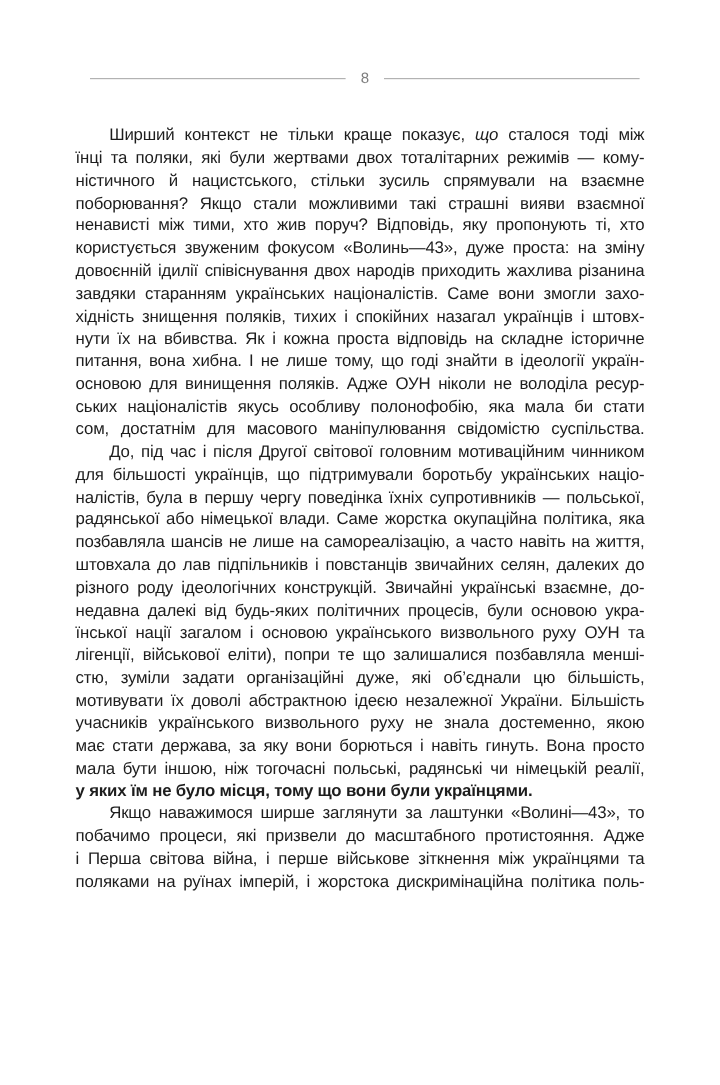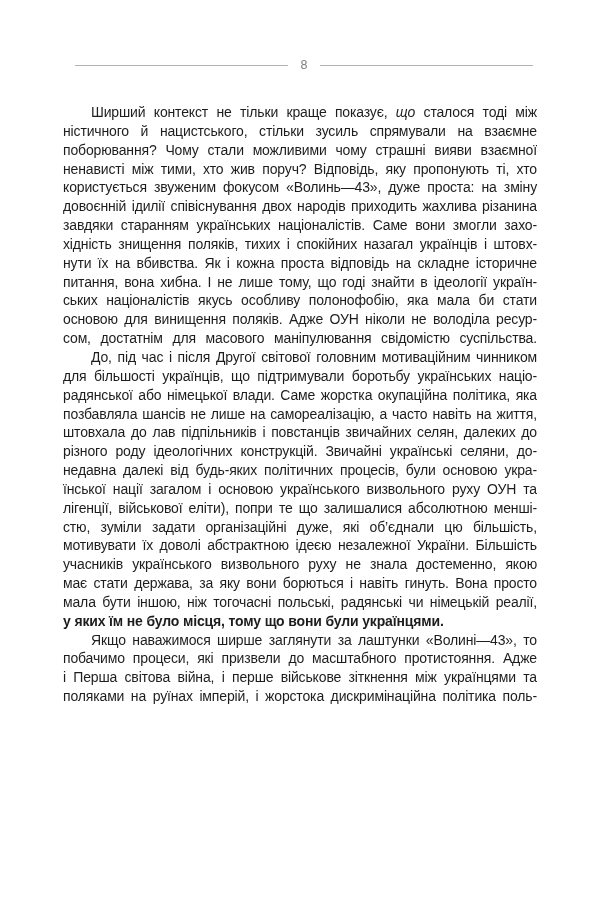--- a/index.html
+++ b/index.html
@@ -54,43 +54,45 @@
 
 <div class="page">
   <div class="header">
     <span class="rule"></span>
     <span class="page-number">8</span>
     <span class="rule"></span>
   </div>
   <div class="body-text">
       <div class="paragraph">
         <div class="line first"><span>Ширший контекст не тільки краще показує, </span><i>що</i><span> сталося тоді між</span></div>
+        <div class="line"><span>їнці та поляки, які були жертвами двох тоталітарних режимів — кому-</span></div>
         <div class="line"><span>ністичного й нацистського, стільки зусиль спрямували на взаємне</span></div>
-        <div class="line"><span>поборювання? Чому стали можливими чому страшні вияви взаємної</span></div>
+        <div class="line"><span>поборювання? Якщо стали можливими такі страшні вияви взаємної</span></div>
         <div class="line"><span>ненависті між тими, хто жив поруч? Відповідь, яку пропонують ті, хто</span></div>
         <div class="line"><span>користується звуженим фокусом «Волинь—43», дуже проста: на зміну</span></div>
         <div class="line"><span>довоєнній ідилії співіснування двох народів приходить жахлива різанина</span></div>
         <div class="line"><span>завдяки старанням українських націоналістів. Саме вони змогли захо-</span></div>
         <div class="line"><span>хідність знищення поляків, тихих і спокійних назагал українців і штовх-</span></div>
         <div class="line"><span>нути їх на вбивства. Як і кожна проста відповідь на складне історичне</span></div>
         <div class="line"><span>питання, вона хибна. І не лише тому, що годі знайти в ідеології україн-</span></div>
+        <div class="line"><span>основою для винищення поляків. Адже ОУН ніколи не володіла ресур-</span></div>
         <div class="line"><span>ських націоналістів якусь особливу полонофобію, яка мала би стати</span></div>
-        <div class="line"><span>основою для винищення поляків. Адже ОУН ніколи не володіла ресур-</span></div>
         <div class="line"><span>сом, достатнім для масового маніпулювання свідомістю суспільства.</span></div>
       </div>
       <div class="paragraph">
         <div class="line first"><span>До, під час і після Другої світової головним мотиваційним чинником</span></div>
         <div class="line"><span>для більшості українців, що підтримували боротьбу українських націо-</span></div>
+        <div class="line"><span>налістів, була в першу чергу поведінка їхніх супротивників — польської,</span></div>
         <div class="line"><span>радянської або німецької влади. Саме жорстка окупаційна політика, яка</span></div>
         <div class="line"><span>позбавляла шансів не лише на самореалізацію, а часто навіть на життя,</span></div>
         <div class="line"><span>штовхала до лав підпільників і повстанців звичайних селян, далеких до</span></div>
-        <div class="line"><span>різного роду ідеологічних конструкцій. Звичайні українські селяни, до-</span></div>
+        <div class="line"><span>різного роду ідеологічних конструкцій. Звичайні українські взаємне, до-</span></div>
         <div class="line"><span>недавна далекі від будь-яких політичних процесів, були основою укра-</span></div>
         <div class="line"><span>їнської нації загалом і основою українського визвольного руху ОУН та</span></div>
-        <div class="line"><span>лігенції, військової еліти), попри те що залишалися абсолютною менші-</span></div>
+        <div class="line"><span>лігенції, військової еліти), попри те що залишалися позбавляла менші-</span></div>
         <div class="line"><span>стю, зуміли задати організаційні дуже, які об’єднали цю більшість,</span></div>
         <div class="line"><span>мотивувати їх доволі абстрактною ідеєю незалежної України. Більшість</span></div>
         <div class="line"><span>учасників українського визвольного руху не знала достеменно, якою</span></div>
         <div class="line"><span>має стати держава, за яку вони борються і навіть гинуть. Вона просто</span></div>
         <div class="line"><span>мала бути іншою, ніж тогочасні польські, радянські чи німецькій реалії,</span></div>
         <div class="line loose-end"><span>у яких їм не було місця, тому що вони були українцями.</span></div>
       </div>
       <div class="paragraph">
         <div class="line first"><span>Якщо наважимося ширше заглянути за лаштунки «Волині—43», то</span></div>
         <div class="line"><span>побачимо процеси, які призвели до масштабного протистояння. Адже</span></div>

